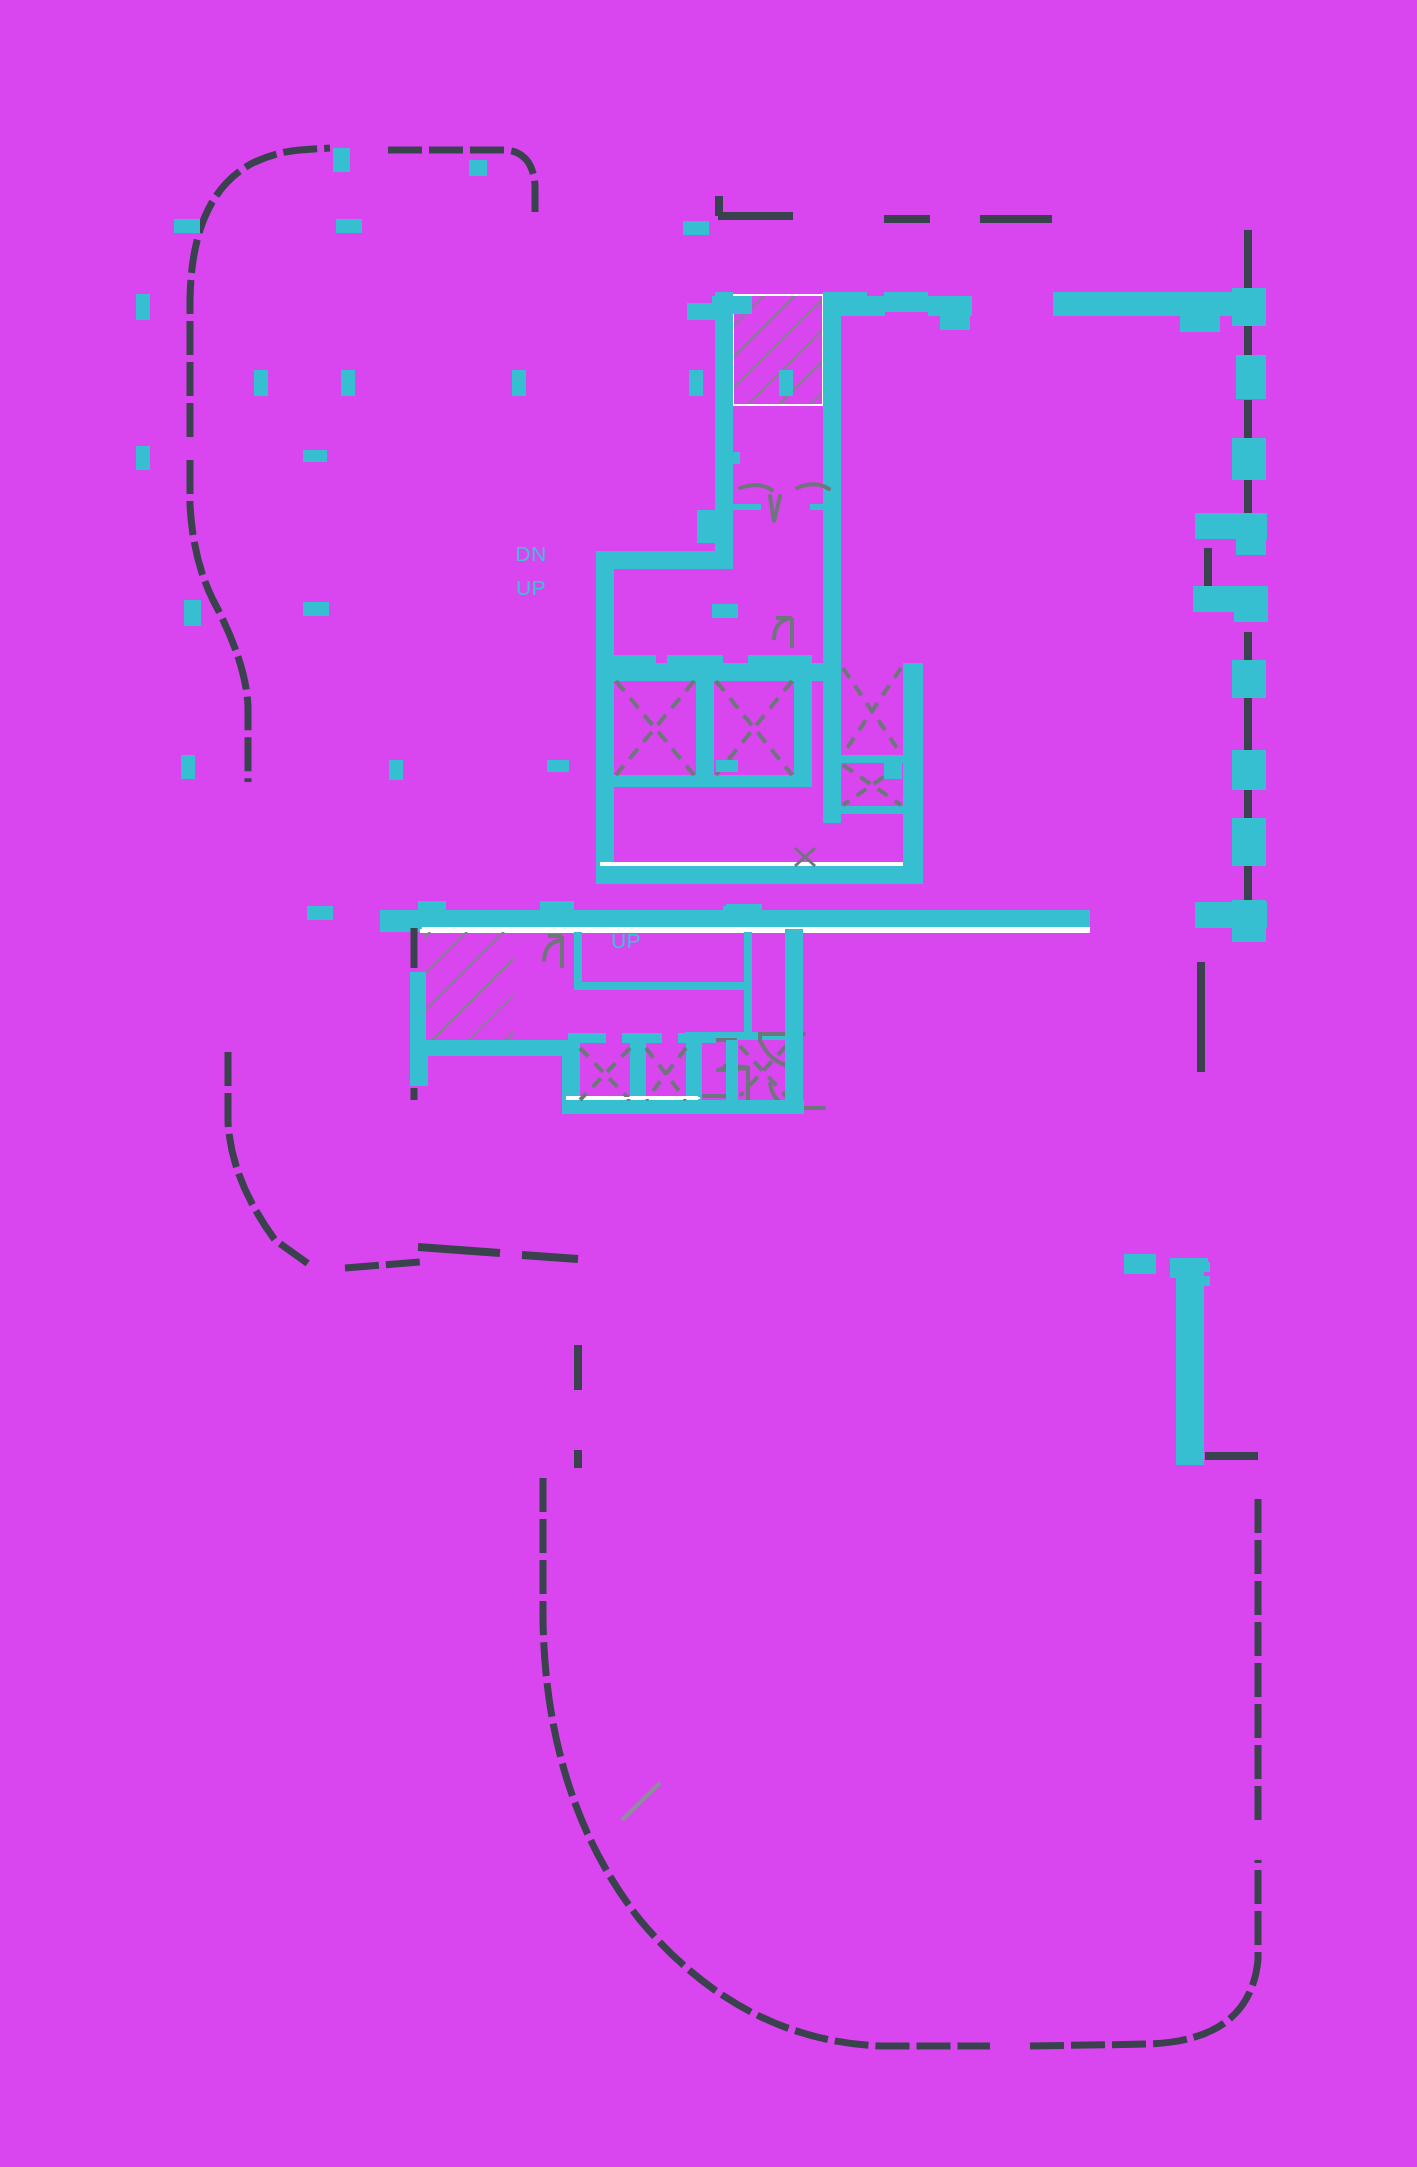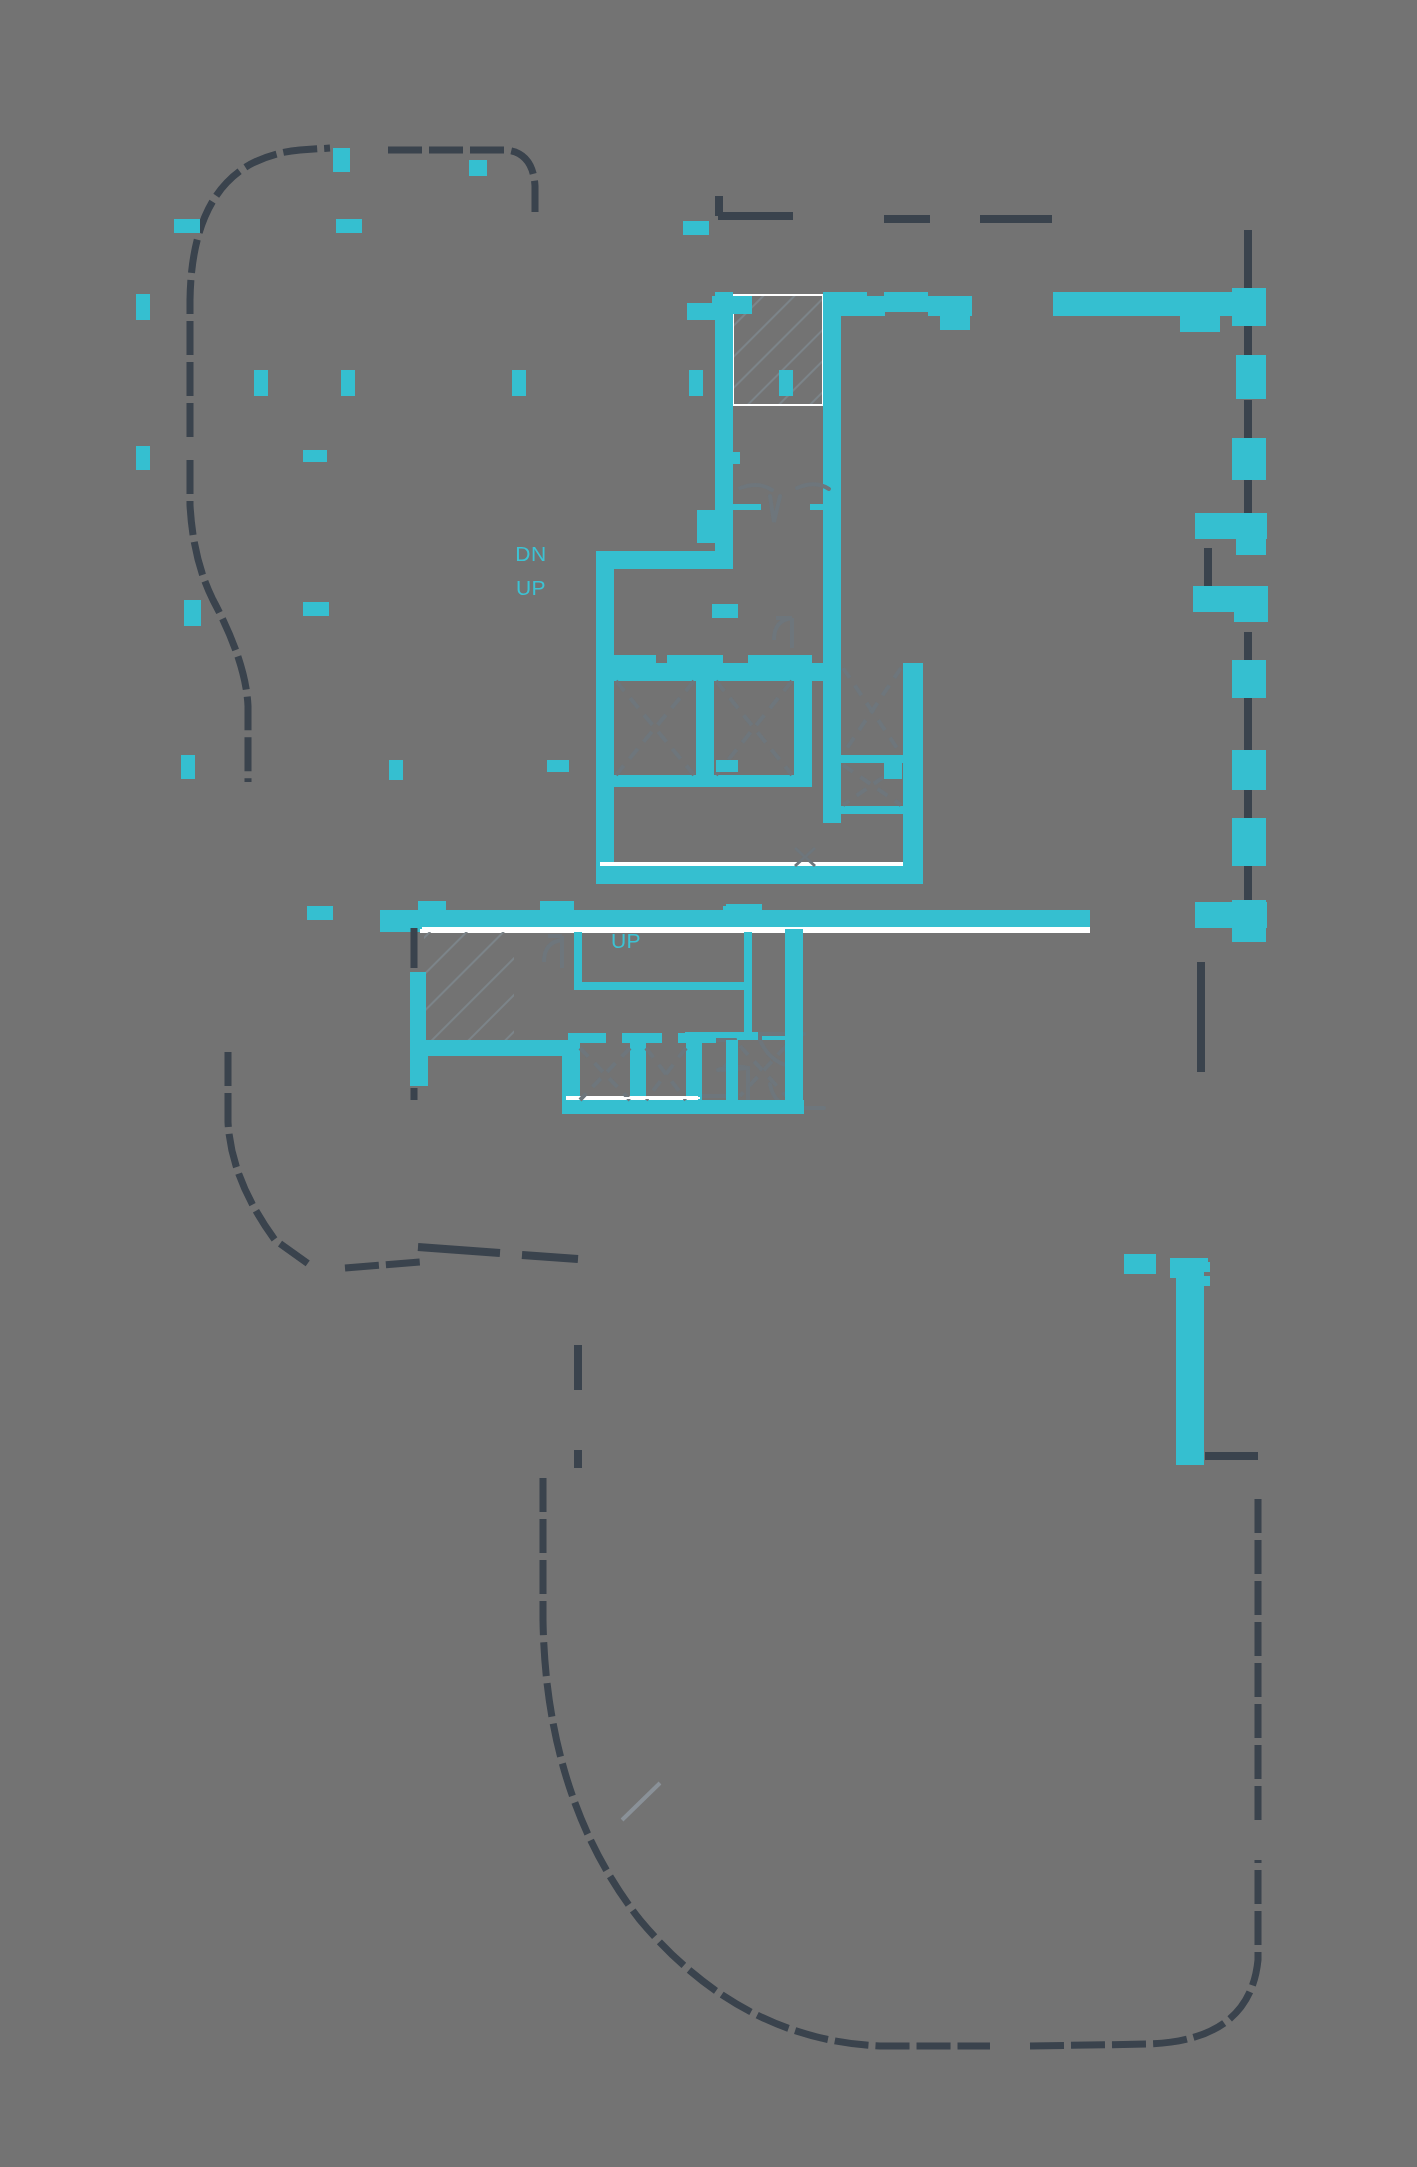--- a/index.html
+++ b/index.html
@@ -8,21 +8,21 @@
     padding: 0;
     background: #ffffff;
   }
   body {
     font-family: "Liberation Sans", sans-serif;
   }
   #plan-root {
     position: relative;
     width: 1417px;
     height: 2167px;
-    background: #737373;
+    background: #d946ef;
     overflow: hidden;
   }
   #plan-svg {
     position: absolute;
     top: 0;
     left: 0;
     width: 1417px;
     height: 2167px;
     display: block;
   }

